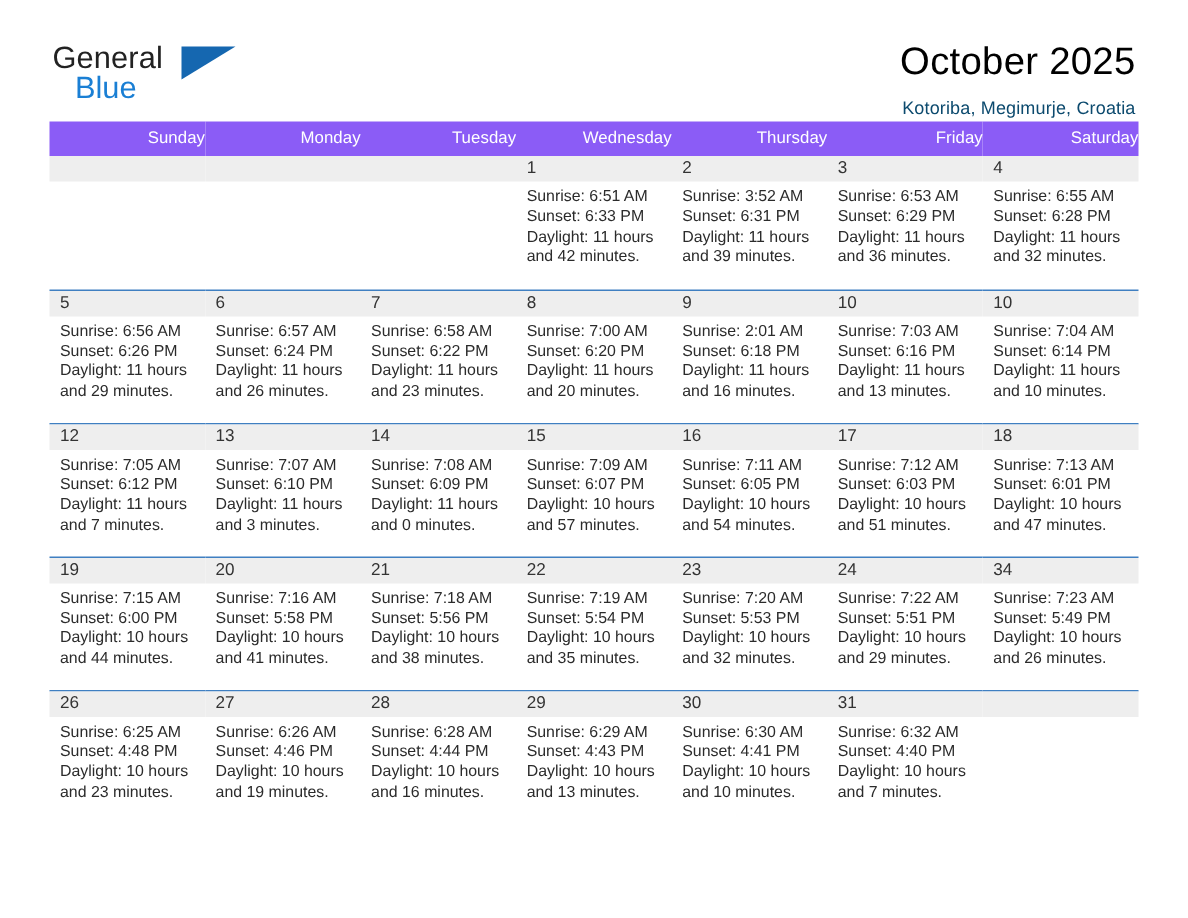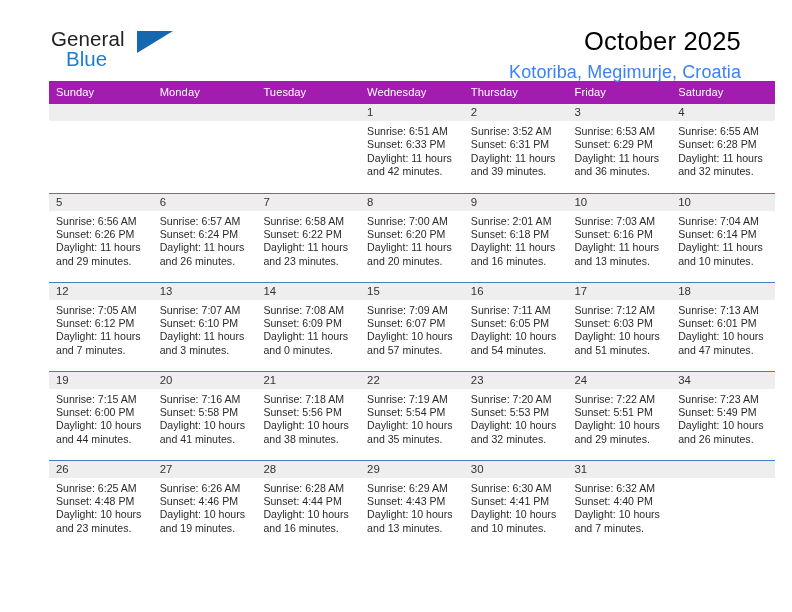--- a/index.html
+++ b/index.html
@@ -12,21 +12,21 @@
     background: #ffffff;
     font-family: "Liberation Sans", sans-serif;
     color: #1a1a1a;
     overflow: hidden;
   }
   .page {
     position: relative;
     width: 792px;
     height: 612px;
     box-sizing: border-box;
-    padding: 0 49px;
+    padding: 0 33px;
   }
 
   
   .header {
     position: relative;
     height: 70px;
     padding-top: 26px;
     box-sizing: border-box;
   }
   .brand {
@@ -66,43 +66,43 @@
   }
   .cal-title {
     font-size: 25.5px;
     color: #000000;
     line-height: 30px;
     font-weight: normal;
     margin: 0;
     letter-spacing: 0.2px;
   }
   .cal-subtitle {
-    font-size: 18px;
-    color: #3b82f6;
+    font-size: 12px;
+    color: #0c4a6e;
     line-height: 20px;
     margin: 6px 0 0 0;
     font-weight: normal;
     letter-spacing: 0.1px;
   }
 
   
   .cal-wrap {
     margin-top: 11px;
   }
   table.calendar {
     width: 726px;
     border-collapse: collapse;
     table-layout: fixed;
   }
   table.calendar th {
-    background: #a21caf;
+    background: #8b5cf6;
     color: #ffffff;
     font-size: 11.2px;
     font-weight: normal;
-    text-align: left;
+    text-align: right;
     padding: 5px 0 6px 7px;
     height: 11px;
     letter-spacing: 0.05px;
   }
   table.calendar td {
     vertical-align: top;
     padding: 0;
     border-top: 1.4px solid #3f7fc1;
     height: 89px;
     box-sizing: border-box;

